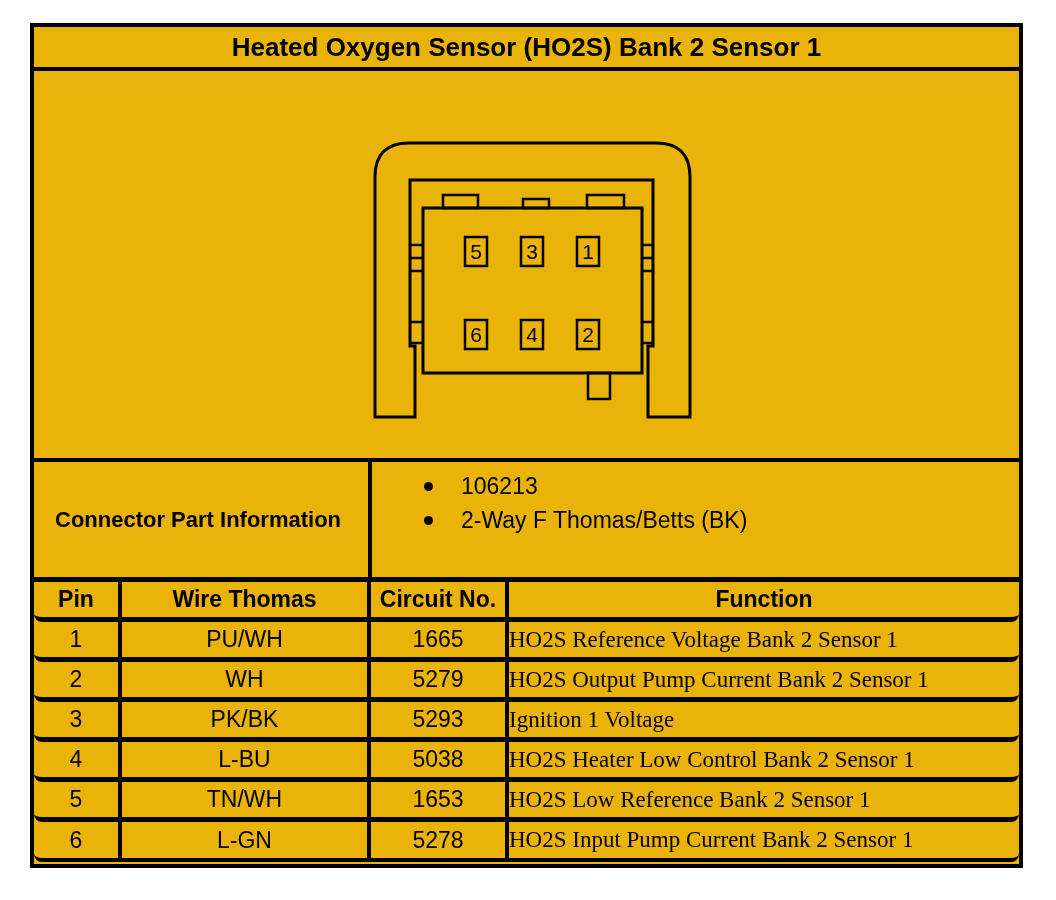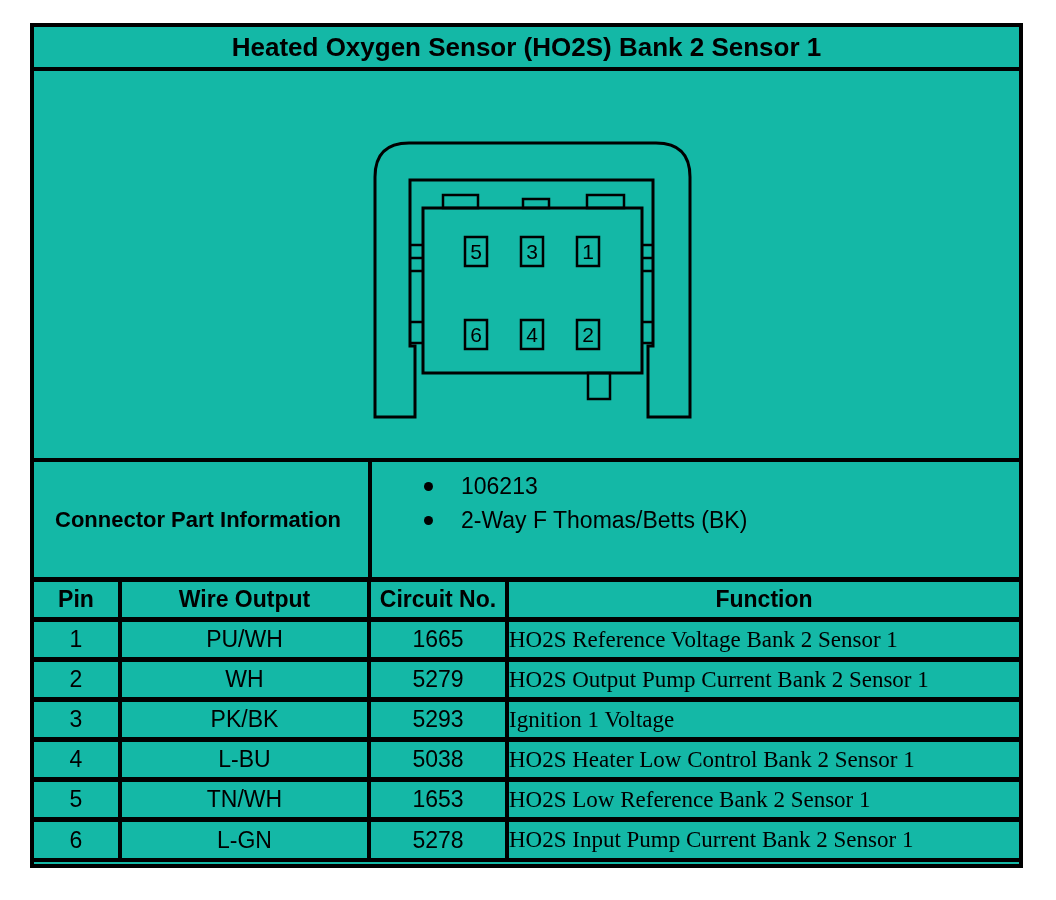--- a/index.html
+++ b/index.html
@@ -15,21 +15,21 @@
     color: #000000;
   }
   .sheet {
     position: absolute;
     left: 30px;
     top: 23px;
     width: 993px;
     height: 845px;
     border: 4px solid #000;
     box-sizing: border-box;
-    background: #14b8a6;
+    background: #eab308;
   }
   .title-row {
     height: 44px;
     border-bottom: 4px solid #000;
     box-sizing: border-box;
     display: flex;
     align-items: center;
     justify-content: center;
     font-size: 26px;
     font-weight: bold;
@@ -92,20 +92,21 @@
     white-space: nowrap;
   }
   .ptable { width: 100%; }
   .trow {
     display: grid;
     grid-template-columns: 88px 249px 138px 1fr;
     height: 40px;
     border-bottom: 5px solid #000;
     box-sizing: border-box;
     font-size: 23px;
+    border-radius: 8px;
   }
   .trow:last-child { border-bottom: 4px solid #000; }
   .trow.thead { font-weight: bold; }
   .tcell {
     display: flex;
     align-items: center;
     justify-content: center;
     box-sizing: border-box;
     overflow: hidden;
     white-space: nowrap;
@@ -166,21 +167,21 @@
       <div class="bullet-line">
         <span class="bullet-dot"></span>
         <span class="bullet-text">2-Way F Thomas/Betts (BK)</span>
       </div>
     </div>
   </div>
 
   <div class="ptable">
     <div class="trow thead">
       <div class="tcell b">Pin</div>
-      <div class="tcell b">Wire Output</div>
+      <div class="tcell b">Wire Thomas</div>
       <div class="tcell b">Circuit No.</div>
       <div class="tcell">Function</div>
     </div>
     <div class="trow">
       <div class="tcell b">1</div>
       <div class="tcell b">PU/WH</div>
       <div class="tcell b">1665</div>
       <div class="tcell fn">HO2S Reference Voltage Bank 2 Sensor 1</div>
     </div>
     <div class="trow">

